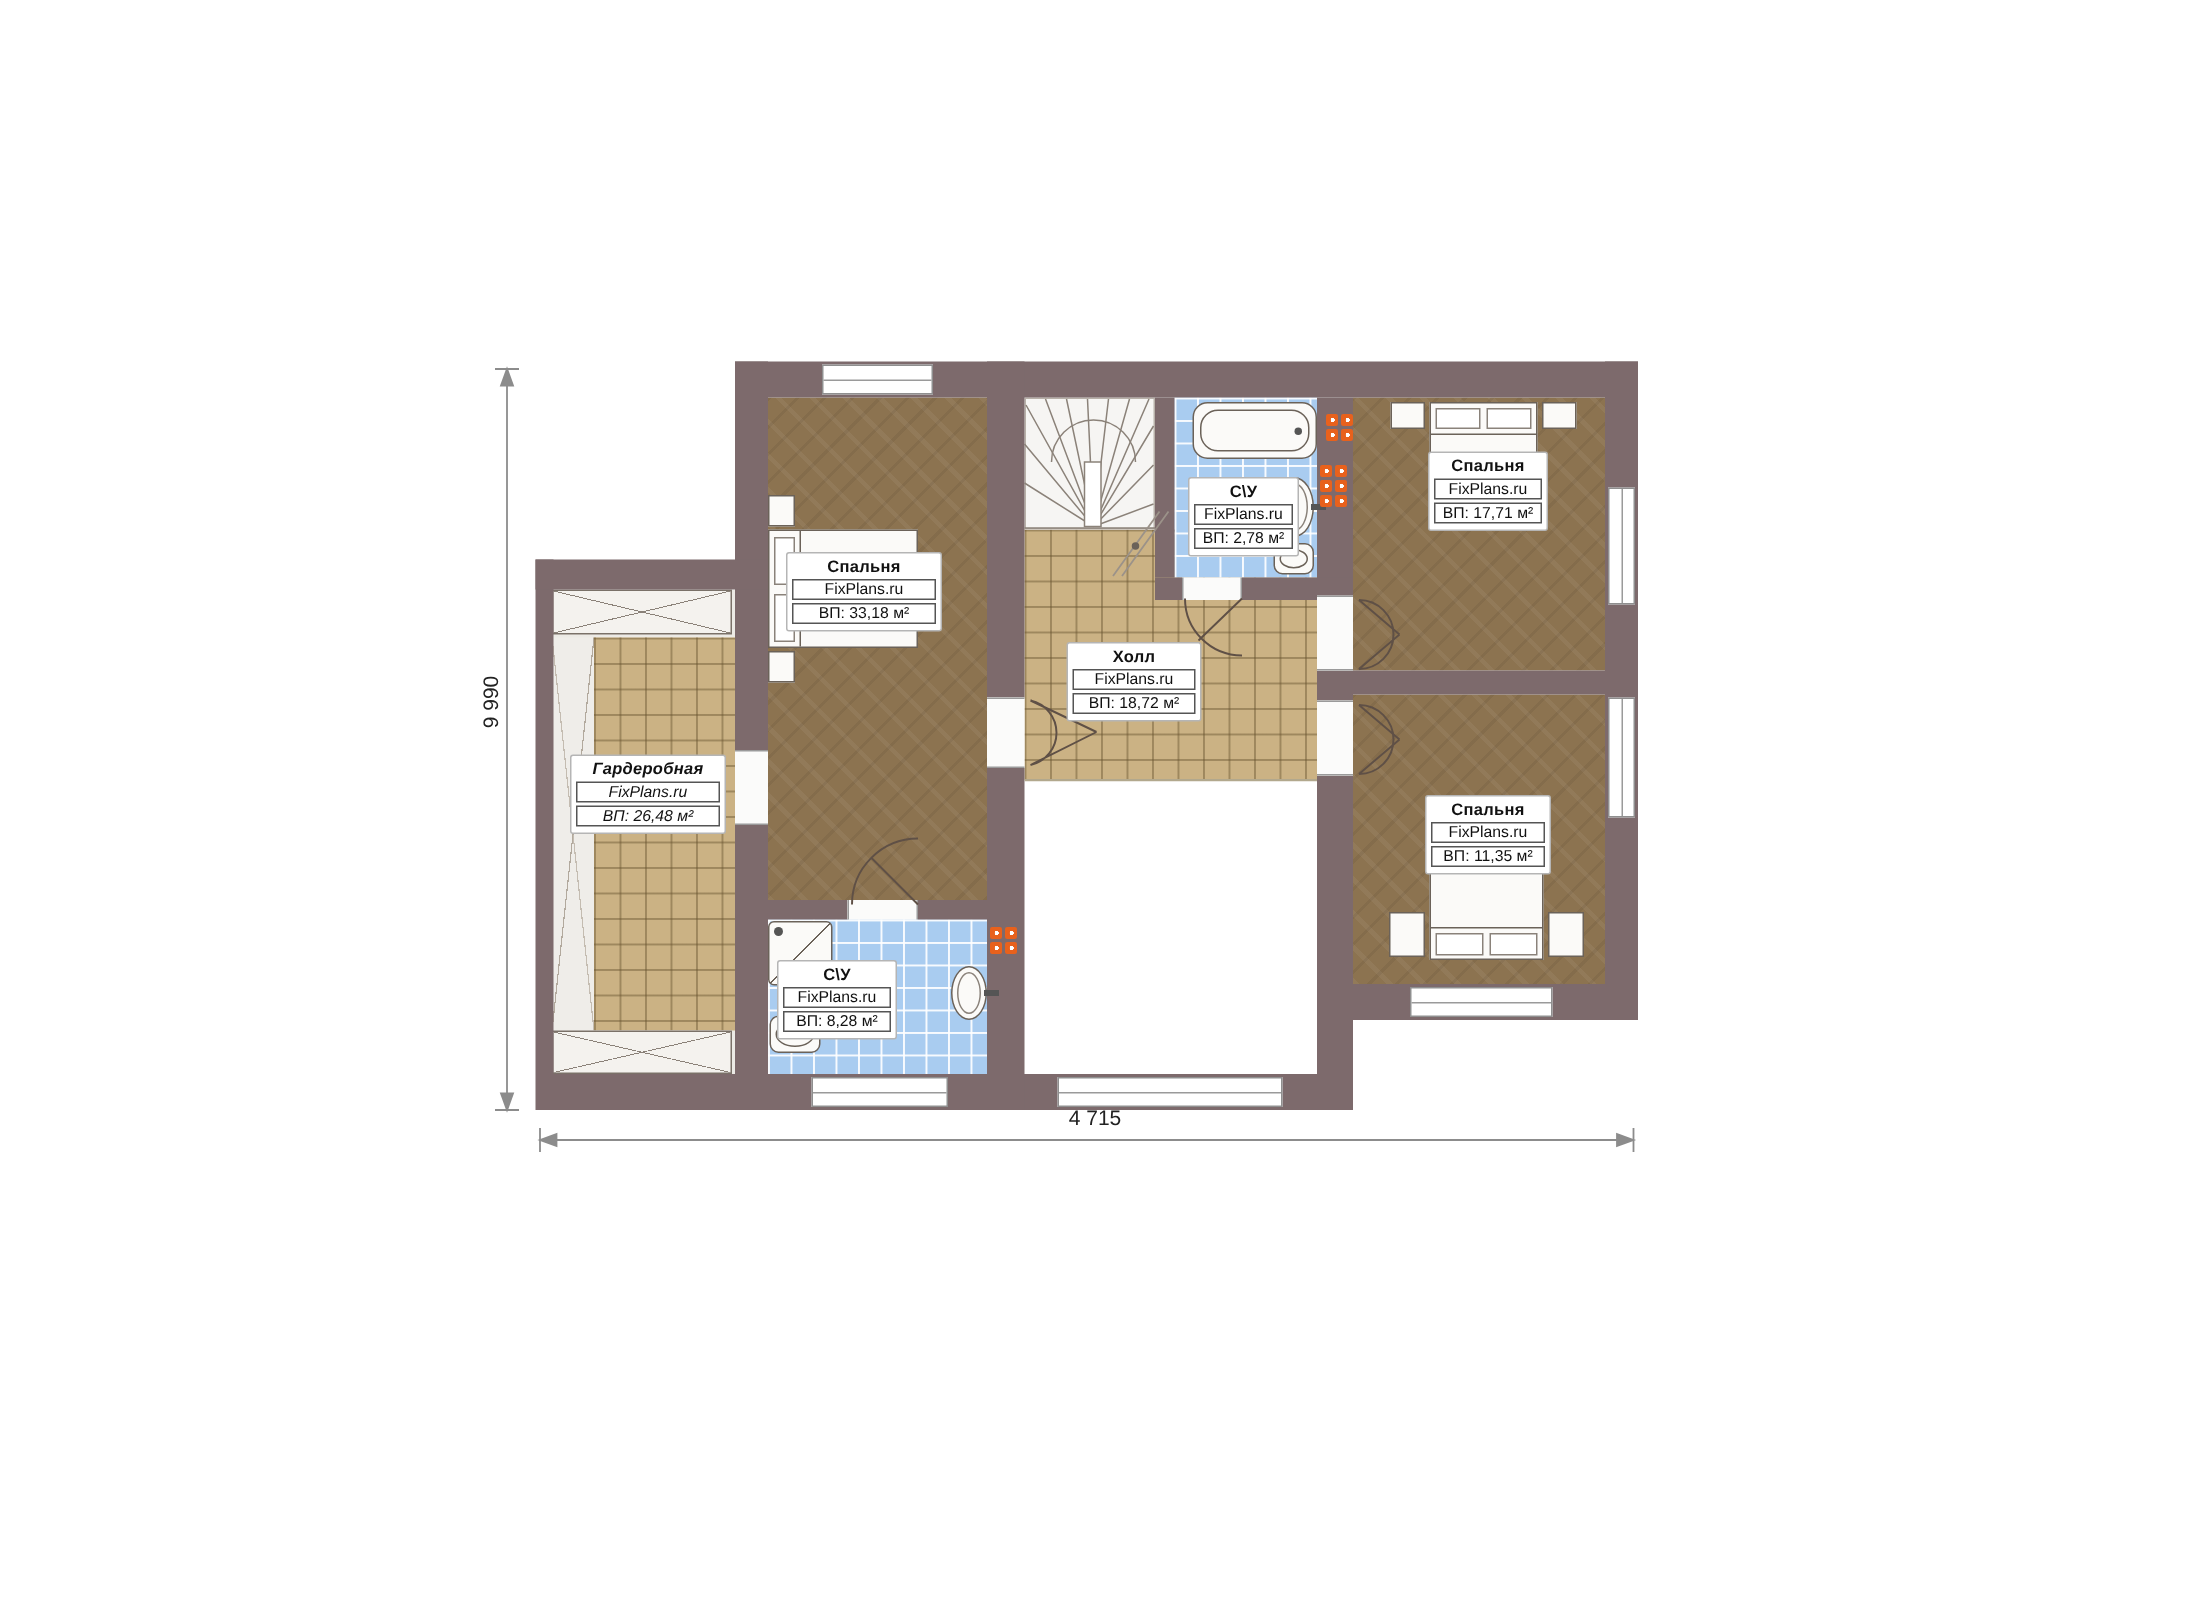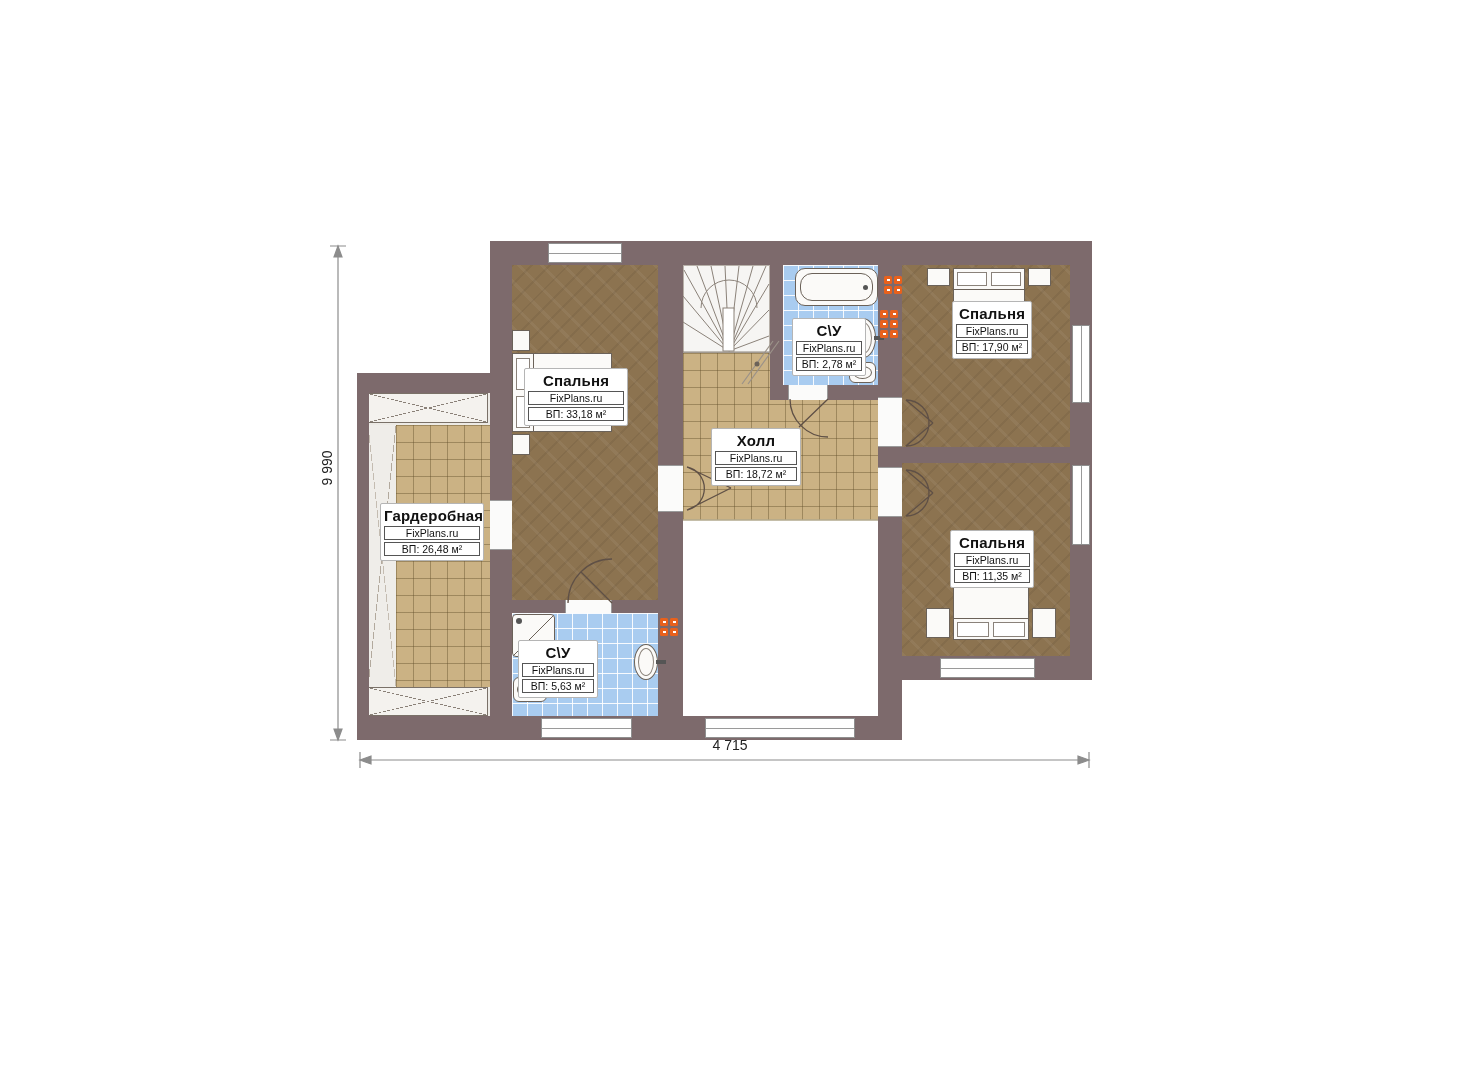--- a/index.html
+++ b/index.html
@@ -44,21 +44,21 @@
   .toilet{border-radius:6px;}
   .toilet::before{content:"";position:absolute;inset:3px;border:1px solid #6b6259;border-radius:50%;}
   .shower{border-radius:4px;
     background-image:linear-gradient(to bottom right,transparent 48.8%,#6b6259 48.8% 51.2%,transparent 51.2%);}
   .shower::after{content:"";position:absolute;left:3px;top:3px;width:6px;height:6px;border-radius:50%;background:#555;}
   .rad{position:absolute;display:grid;grid-template-columns:repeat(2,8px);gap:2px;z-index:5;}
   .rad-cell{width:8px;height:8px;border-radius:1.5px;
     background:radial-gradient(circle at 55% 50%,#ffffff 1.3px,#e8611c 1.45px);}
   .room-label{position:absolute;z-index:7;background:#ffffff;border:1px solid #b5b5b5;border-radius:2px;
     padding:3px 3px 4px 3px;text-align:center;color:#111;box-sizing:border-box;}
-  .rl-title{font-size:15px;font-weight:bold;letter-spacing:.2px;white-space:nowrap;}
+  .rl-title{font-size:11px;font-weight:bold;letter-spacing:.2px;white-space:nowrap;}
   .rl-cell{border:1px solid #555;font-size:10.5px;padding:0 2px;margin-top:2px;background:#fff;white-space:nowrap;}
   .dim-text{position:absolute;font-size:14px;color:#222;text-align:center;z-index:7;}
   svg.overlay{position:absolute;left:0;top:0;z-index:6;pointer-events:none;}
 </style>
 </head>
 <body>
 
 <div id="canvas">
 
   <div class="floor-bedroom" style="left:512px;top:265px;width:146px;height:335px;"></div>
@@ -191,47 +191,47 @@
       <polygon points="360,760 371,756 371,764"></polygon>
       <polygon points="1089,760 1078,756 1078,764"></polygon>
     </g>
   </svg>
 
   <div class="room-label" style="left:524px;top:368px;width:104px;">
     <div class="rl-title">Спальня</div>
     <div class="rl-cell">FixPlans.ru</div>
     <div class="rl-cell">ВП: 33,18 м²</div>
   </div>
-  <div class="room-label" style="left:380px;top:503px;width:104px;">
+  <div class="room-label" style="left:380px;top:503px;width:104px;font-style:italic;">
     <div class="rl-title">Гардеробная</div>
     <div class="rl-cell">FixPlans.ru</div>
     <div class="rl-cell">ВП: 26,48 м²</div>
   </div>
   <div class="room-label" style="left:711px;top:428px;width:90px;">
     <div class="rl-title">Холл</div>
     <div class="rl-cell">FixPlans.ru</div>
     <div class="rl-cell">ВП: 18,72 м²</div>
   </div>
   <div class="room-label" style="left:792px;top:318px;width:74px;">
     <div class="rl-title">С\У</div>
     <div class="rl-cell">FixPlans.ru</div>
     <div class="rl-cell">ВП: 2,78 м²</div>
   </div>
   <div class="room-label" style="left:952px;top:301px;width:80px;">
     <div class="rl-title">Спальня</div>
     <div class="rl-cell">FixPlans.ru</div>
-    <div class="rl-cell">ВП: 17,90 м²</div>
+    <div class="rl-cell">ВП: 17,71 м²</div>
   </div>
   <div class="room-label" style="left:950px;top:530px;width:84px;">
     <div class="rl-title">Спальня</div>
     <div class="rl-cell">FixPlans.ru</div>
     <div class="rl-cell">ВП: 11,35 м²</div>
   </div>
   <div class="room-label" style="left:518px;top:640px;width:80px;">
     <div class="rl-title">С\У</div>
     <div class="rl-cell">FixPlans.ru</div>
-    <div class="rl-cell">ВП: 5,63 м²</div>
+    <div class="rl-cell">ВП: 8,28 м²</div>
   </div>
 
   <div class="dim-text" style="left:292px;top:460px;width:70px;transform:rotate(-90deg);">9 990</div>
   <div class="dim-text" style="left:680px;top:737px;width:100px;">4 715</div>
 
 </div>
 
 </body></html>

